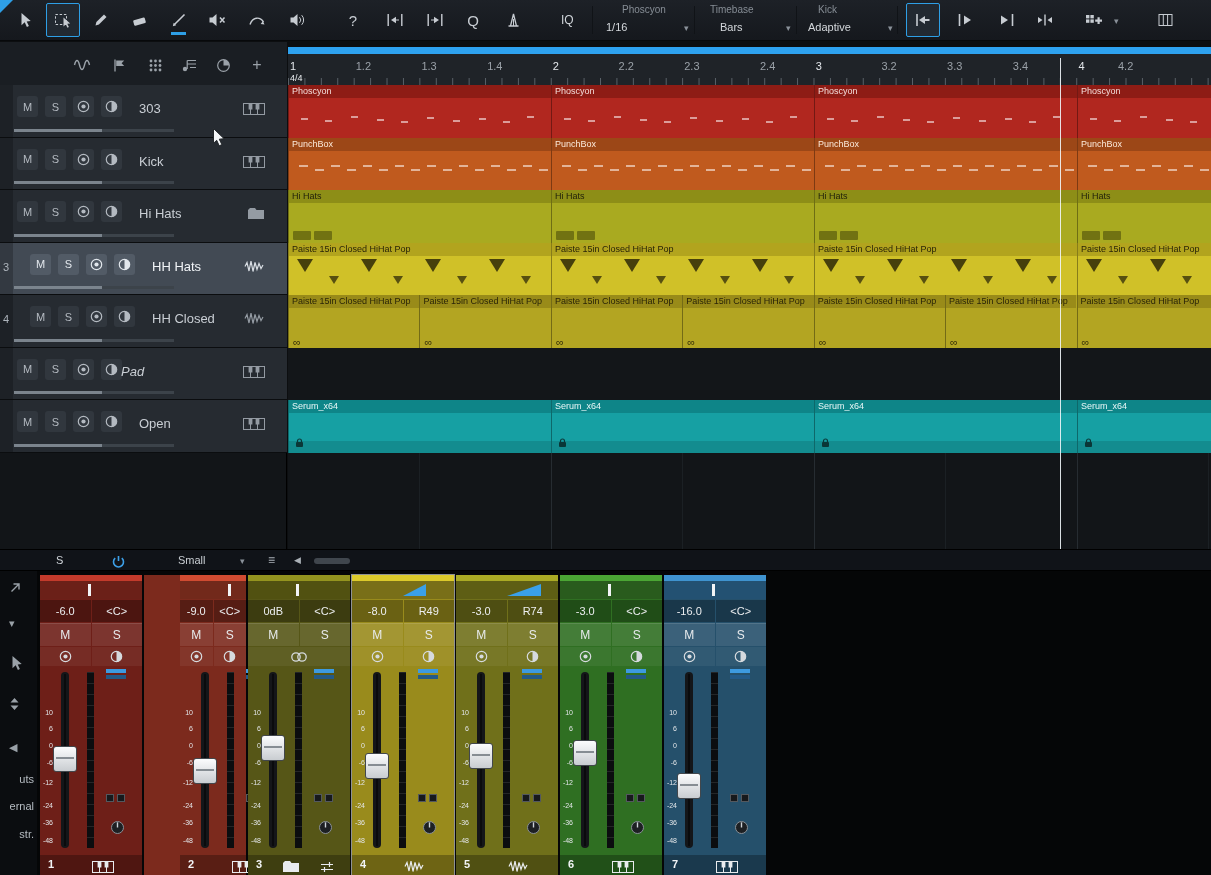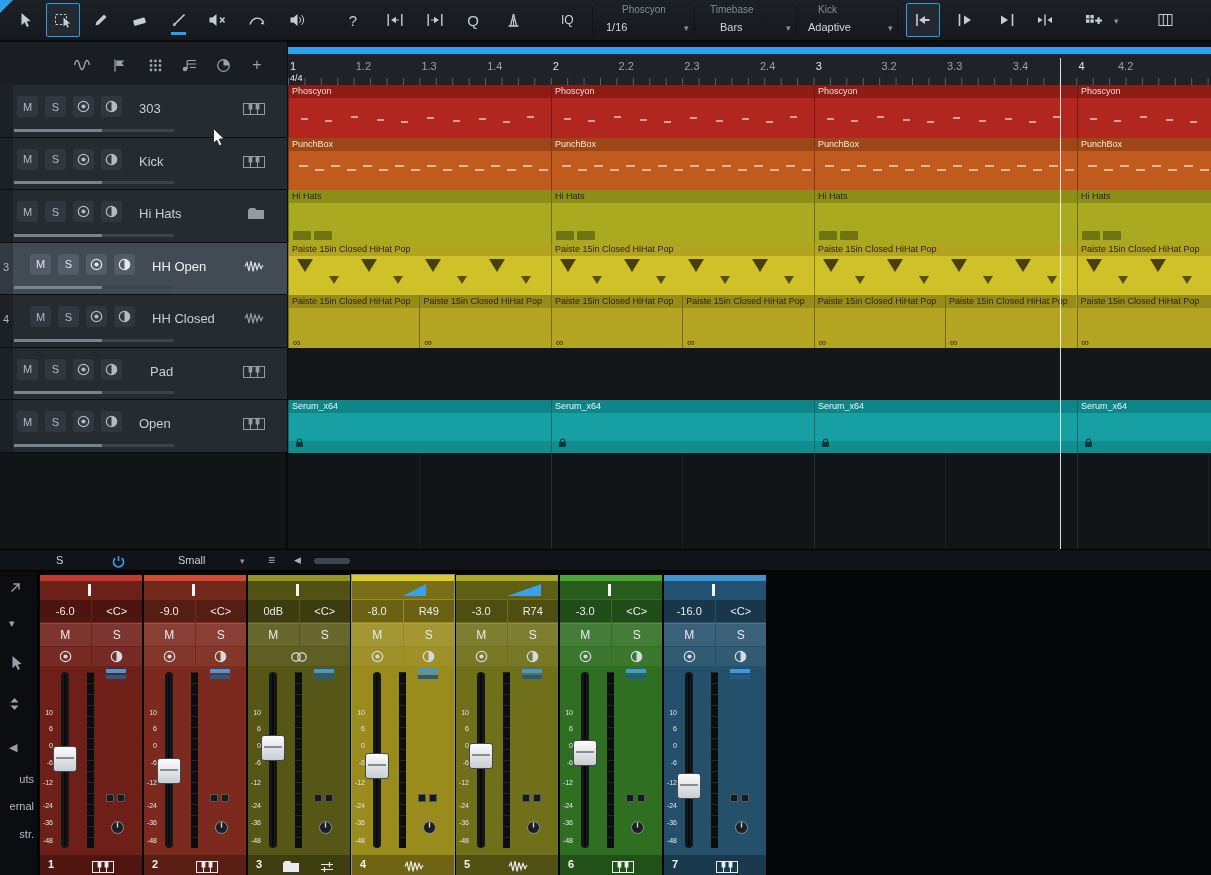--- a/index.html
+++ b/index.html
@@ -403,21 +403,21 @@
             <circle cx="6.5" cy="6.5" r="5.2" fill="none" stroke="currentColor" stroke-width="1.2"></circle>
             <circle cx="6.5" cy="6.5" r="2.1" fill="currentColor"></circle>
           </svg>
         </div>
         <div class="tbtn" style="left: 114px;">
           <svg width="13" height="13" viewBox="0 0 13 13">
             <circle cx="6.5" cy="6.5" r="5.2" fill="none" stroke="currentColor" stroke-width="1.2"></circle>
             <path fill="currentColor" d="M6.5 1.3a5.2 5.2 0 010 10.4z"></path>
           </svg>
         </div>
-        <span class="tname" style="left: 152px;">HH Open</span>
+        <span class="tname" style="left: 152px;">HH Hats</span>
         <span class="tright"><svg width="21" height="13" viewBox="0 0 21 13">
             <path fill="none" stroke="currentColor" stroke-width="1.2" d="M1 6.5l2-4 2 8.5 2-10 2 10.5 2-9 2 7 2-6 2 5 2-3.5"></path>
           </svg></span>
         <div class="tslider">
           <div class="tslider-fill"></div>
         </div>
       </div>
       <div class="trow" style="top: 210.286px; height: 52.5714px;">
         <div class="trow-numcol"></div>
         <span class="trow-num">4</span>
@@ -452,21 +452,21 @@
             <circle cx="6.5" cy="6.5" r="5.2" fill="none" stroke="currentColor" stroke-width="1.2"></circle>
             <circle cx="6.5" cy="6.5" r="2.1" fill="currentColor"></circle>
           </svg>
         </div>
         <div class="tbtn" style="left: 101px;">
           <svg width="13" height="13" viewBox="0 0 13 13">
             <circle cx="6.5" cy="6.5" r="5.2" fill="none" stroke="currentColor" stroke-width="1.2"></circle>
             <path fill="currentColor" d="M6.5 1.3a5.2 5.2 0 010 10.4z"></path>
           </svg>
         </div>
-        <span class="tname" style="left: 150px;">Pad</span>
+        <span class="tname" style="left: 121px; font-style: italic;">Pad</span>
         <span class="tright"><svg width="22" height="12" viewBox="0 0 22 12">
             <rect x="0.5" y="0.5" width="21" height="11" fill="none" stroke="currentColor"></rect>
             <path stroke="currentColor" d="M7.5 4.5V11M14.5 4.5V11"></path>
             <rect x="5.6" y="0.5" width="3.8" height="6" fill="currentColor"></rect>
             <rect x="12.6" y="0.5" width="3.8" height="6" fill="currentColor"></rect>
           </svg></span>
         <div class="tslider">
           <div class="tslider-fill"></div>
         </div>
       </div>
@@ -868,21 +868,21 @@
           <div class="brow">
             <span class="cnum">1</span>
             <span class="bicon" style="left: 52px;"><svg width="22" height="12" viewBox="0 0 22 12">
                 <rect x="0.5" y="0.5" width="21" height="11" fill="none" stroke="currentColor"></rect>
                 <path stroke="currentColor" d="M7.5 4.5V11M14.5 4.5V11"></path>
                 <rect x="5.6" y="0.5" width="3.8" height="6" fill="currentColor"></rect>
                 <rect x="12.6" y="0.5" width="3.8" height="6" fill="currentColor"></rect>
               </svg></span>
           </div>
         </div>
-        <div class="strip" style="left: 144px; background: rgb(124, 42, 29);">
+        <div class="strip" style="left: 144px; background: rgb(124, 42, 29); padding-left: 36px;">
           <div class="cap" style="background: rgb(208, 75, 49);"></div>
           <div class="panbar" style="background: rgb(114, 41, 27);">
             <div class="pan-handle"></div>
           </div>
           <div class="volrow">
             <div>-9.0</div>
             <div>&lt;C&gt;</div>
           </div>
           <div class="msrow">
             <div>M</div>

